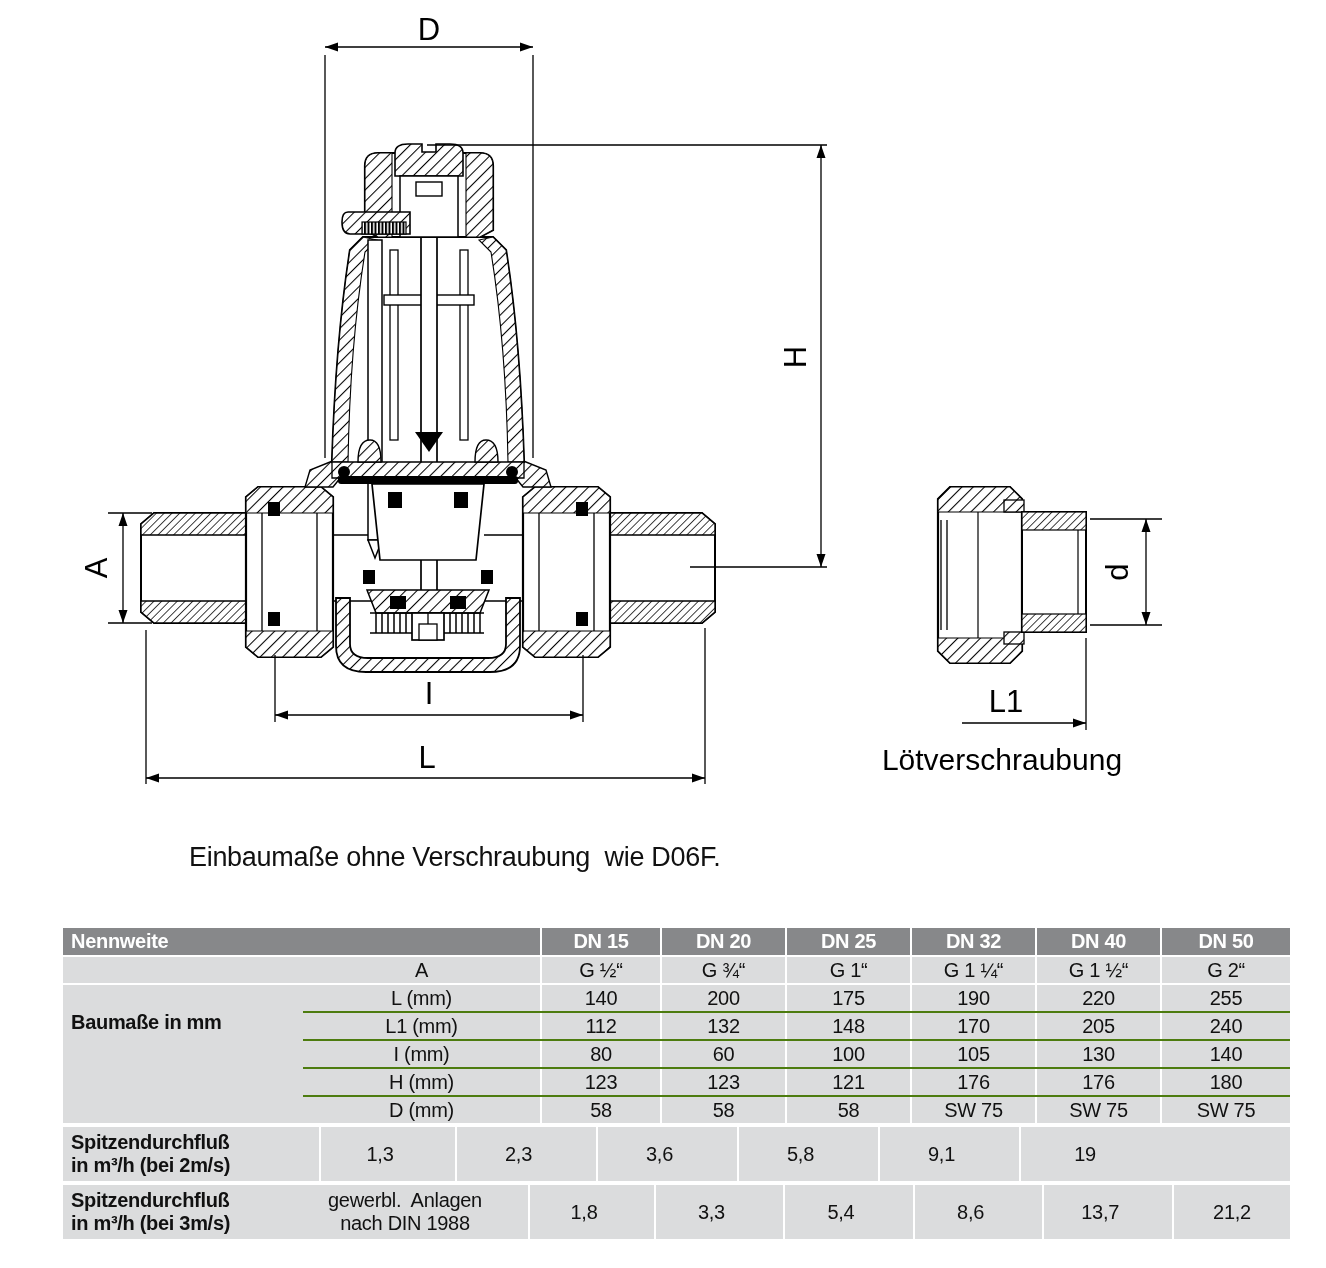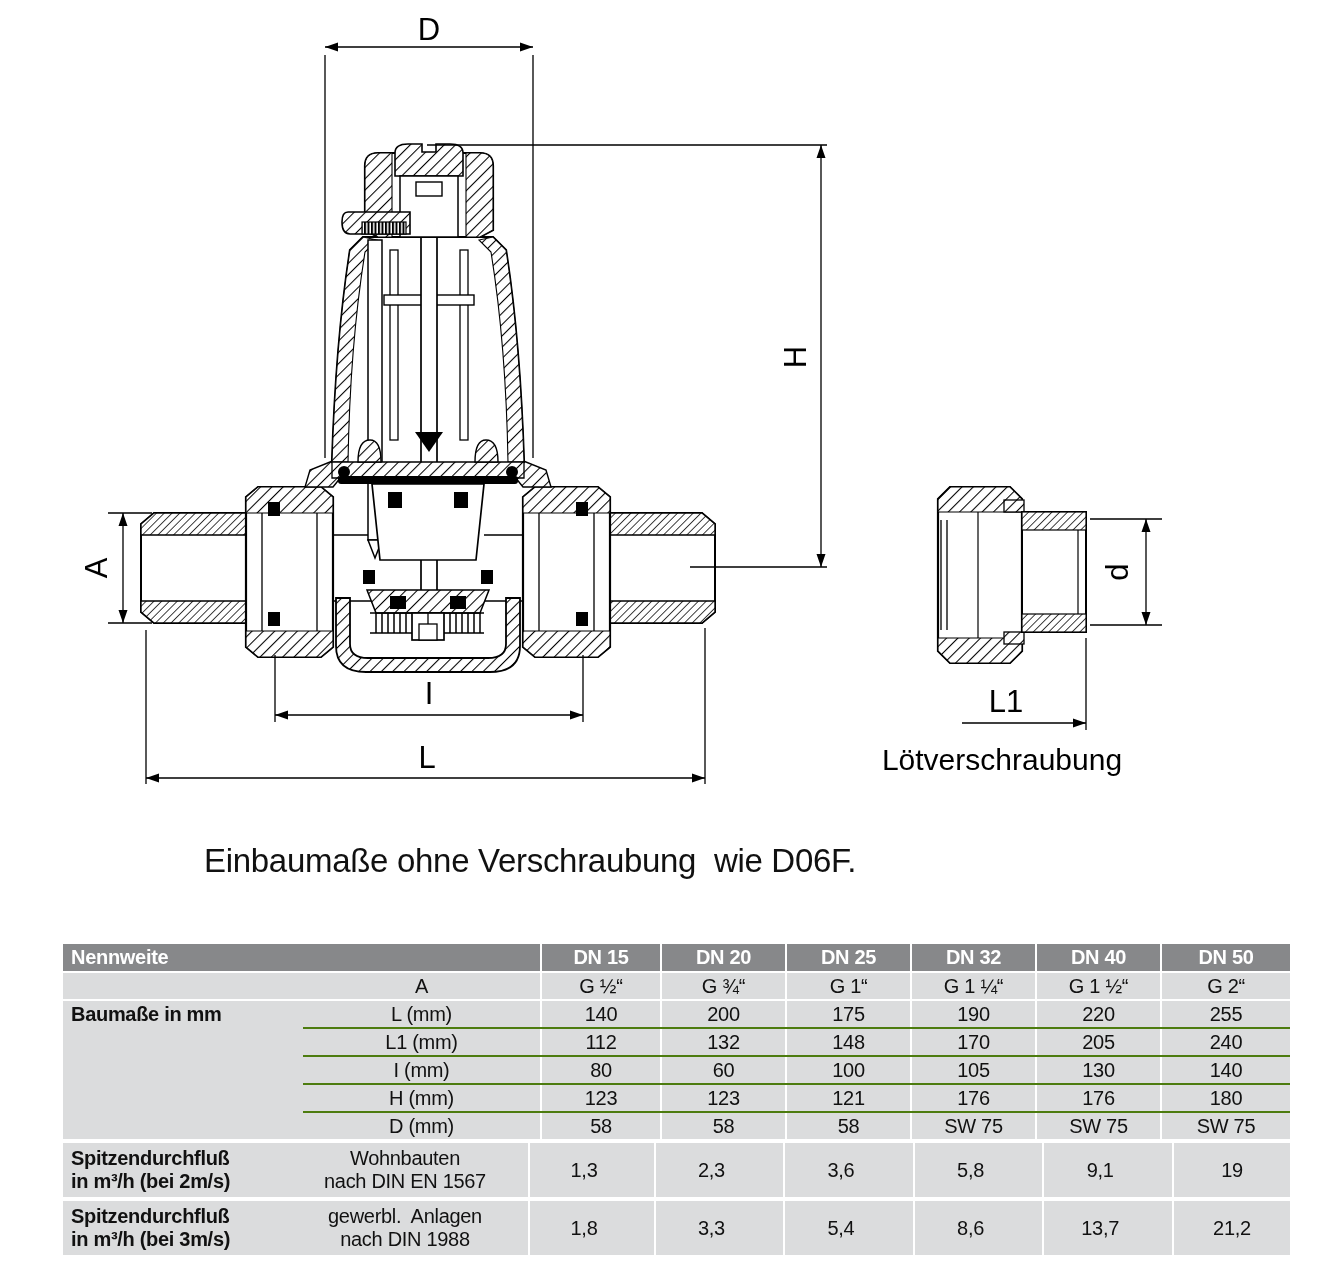--- a/index.html
+++ b/index.html
@@ -1,36 +1,36 @@
 <!DOCTYPE html>
 <html><head>
 <meta charset="utf-8">
 <style>
   html,body{margin:0;padding:0;background:#fff;}
   body{width:1326px;height:1268px;position:relative;font-family:"Liberation Sans",sans-serif;color:#111;}
   .stage{position:absolute;inset:0;}
   svg text{font-family:"Liberation Sans","DejaVu Sans",sans-serif;fill:#000;}
-  .caption{position:absolute;left:204px;top:842px;font-size:33px;letter-spacing:-0.3px;white-space:pre-wrap;color:#111;}
+  .caption{position:absolute;left:189px;top:842px;font-size:27px;letter-spacing:-0.3px;white-space:pre-wrap;color:#111;}
 
   
   .spec-table{position:absolute;left:63px;top:928px;width:1227px;font-size:20px;letter-spacing:-0.3px;}
   .grid-row{display:flex;background:#dbdcdd;}
   .cell{box-sizing:border-box;display:flex;align-items:center;justify-content:center;text-align:center;}
   .c-label{width:240px;justify-content:flex-start;text-align:left;padding-left:8px;font-weight:bold;}
   .c-sub{width:237px;}
   .c-v0{width:120px;} .c-v{width:125px;} .c-v5{width:130px;}
   .vline{border-left:2px solid #fff;}
-  .hdr{background:#87888a;color:#fff;font-weight:bold;height:27px;margin-top:16px;}
+  .hdr{background:#87888a;color:#fff;font-weight:bold;height:27px;}
   .hdr .c-label{width:477px;}
   .row-std{height:26px;}
   .row-tall{height:54px;gap:16px;}
   .sep2{border-top:2px solid #fff;}
   .sep4{border-top:4px solid #fff;}
   .baugrp{display:flex;border-top:2px solid #fff;background:#dbdcdd;}
-  .baugrp .left{width:240px;box-sizing:border-box;padding-left:8px;font-weight:bold;display:flex;align-items:flex-start;padding-top:2px;}
+  .baugrp .left{width:240px;box-sizing:border-box;padding-left:8px;font-weight:bold;display:flex;align-items:flex-start;padding-top:2px;margin-top:24px;}
   .baugrp .rows{width:987px;}
   .baugrp .rows .grid-row + .grid-row{border-top:2px solid #4d7c0f;}
   .two-line{white-space:pre-wrap;line-height:1.15;}
 </style>
 </head>
 <body>
 
 <div class="stage">
 
 
@@ -254,22 +254,20 @@
         <div class="cell c-v vline">SW 75</div>
         <div class="cell c-v vline">SW 75</div>
         <div class="cell c-v5 vline">SW 75</div>
       </div>
     </div>
   </div>
 
   <div class="grid-row row-tall sep4">
     <div class="cell c-label two-line">Spitzendurchfluß
 in m³/h (bei 2m/s)</div>
-    <div class="cell c-sub two-line">Wohnbauten
-nach DIN EN 1567</div>
     <div class="cell c-v0 vline">1,3</div>
     <div class="cell c-v vline">2,3</div>
     <div class="cell c-v vline">3,6</div>
     <div class="cell c-v vline">5,8</div>
     <div class="cell c-v vline">9,1</div>
     <div class="cell c-v5 vline">19</div>
   </div>
 
   <div class="grid-row row-tall sep4">
     <div class="cell c-label two-line">Spitzendurchfluß

